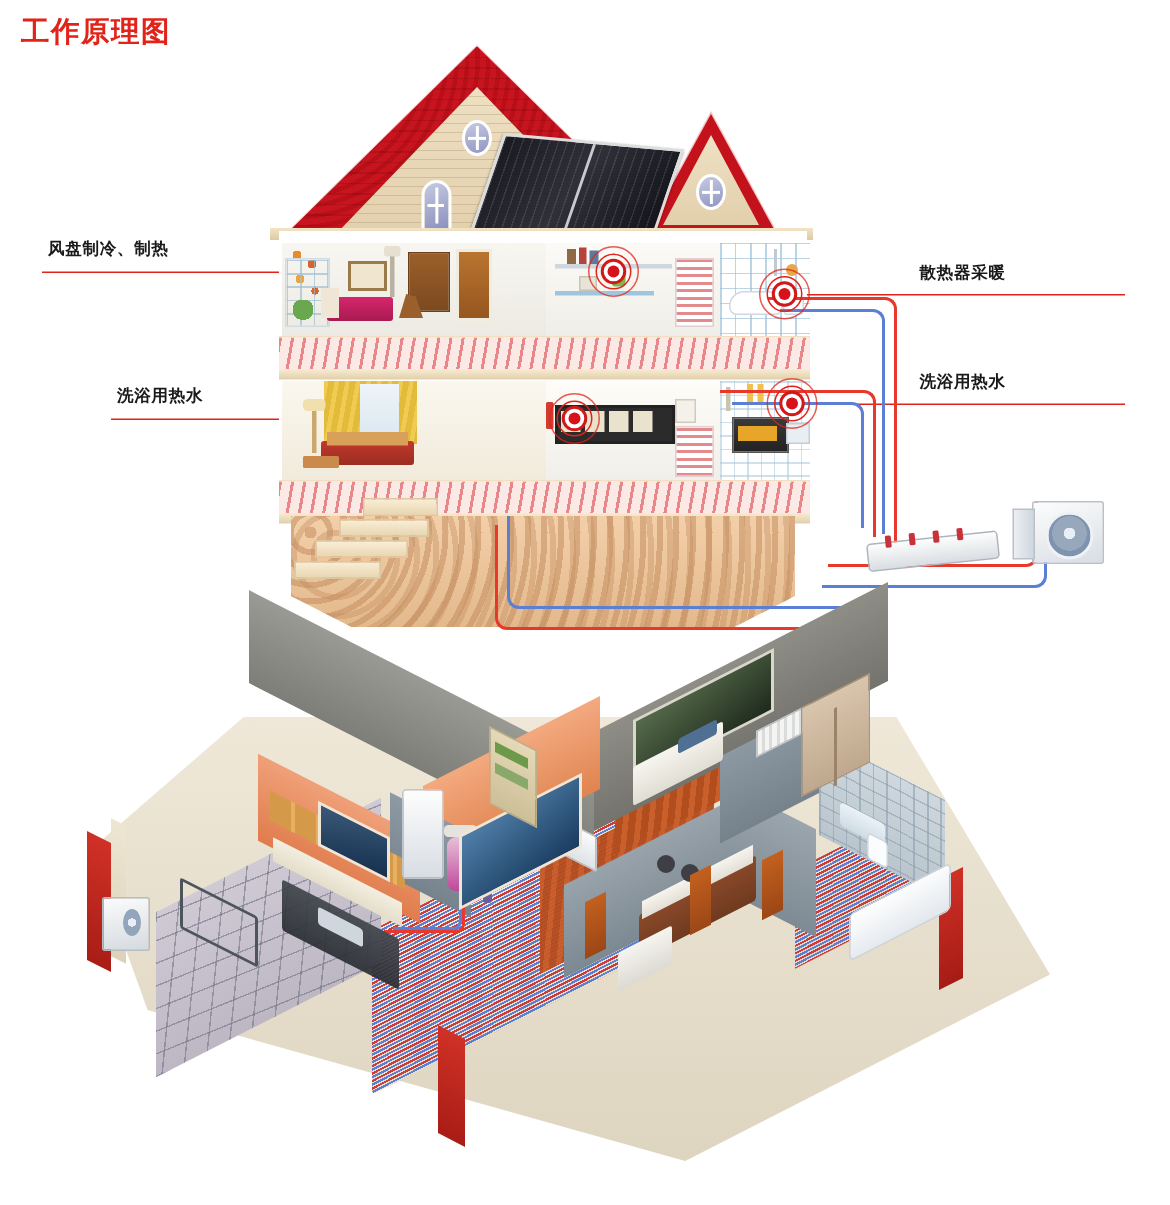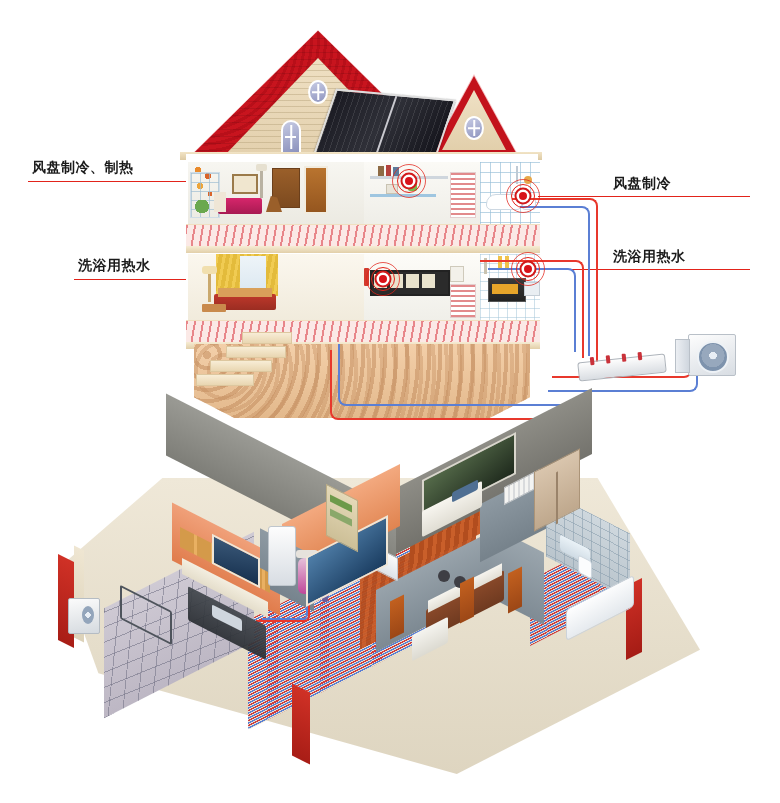--- a/index.html
+++ b/index.html
@@ -12,21 +12,21 @@
 
   
   .title{
     position:absolute;left:14px;top:8px;
     font-size:19px;font-weight:bold;color:#e2231a;
     letter-spacing:1px;white-space:nowrap;
   }
 
   
   .lbl{
-    position:absolute;font-size:14px;font-weight:bold;color:#1a1a1a;
+    position:absolute;font-size:11px;font-weight:bold;color:#1a1a1a;
     white-space:nowrap;letter-spacing:.5px;line-height:1;
   }
   .leader{position:absolute;background:#e2231a;}
   .leader.h{height:1.4px;}
 
   
   .marker{position:absolute;width:34px;height:34px;transform:translate(-50%,-50%);}
   .marker i{position:absolute;border-radius:50%;left:50%;top:50%;transform:translate(-50%,-50%);display:block;}
   .marker .r3{width:32px;height:32px;border:1.4px solid #e2231a;opacity:.75;}
   .marker .r2{width:22px;height:22px;border:1.6px solid #e2231a;}
@@ -132,30 +132,31 @@
     position:absolute;left:0;top:48px;width:640px;height:296px;
     background:linear-gradient(180deg,#efe8d8,#ded5c0);
     clip-path:polygon(16% 0,84% 0,100% 58%,62% 100%,6% 66%,0 30%);
   }
 </style>
 </head>
 <body>
 
 <div id="root">
 
+  <div class="title">工作原理图</div>
 
   <div class="scene1">
 
     <div class="lbl" style="left:32px;top:160px;">风盘制冷、制热</div>
     <div class="leader h" style="left:28px;top:181px;width:374px;"></div>
 
     <div class="lbl" style="left:78px;top:258px;">洗浴用热水</div>
     <div class="leader h" style="left:74px;top:279px;width:308px;"></div>
 
-    <div class="lbl" style="left:613px;top:176px;">风盘制冷</div>
+    <div class="lbl" style="left:613px;top:176px;">散热器采暖</div>
     <div class="leader h" style="left:522px;top:196px;width:228px;"></div>
 
     <div class="lbl" style="left:613px;top:249px;">洗浴用热水</div>
     <div class="leader h" style="left:528px;top:269px;width:222px;"></div>
 
     <div class="house">
 
       <div class="roof-edge"></div>
       <div class="roof-main"></div>
       <div class="gable"></div>

